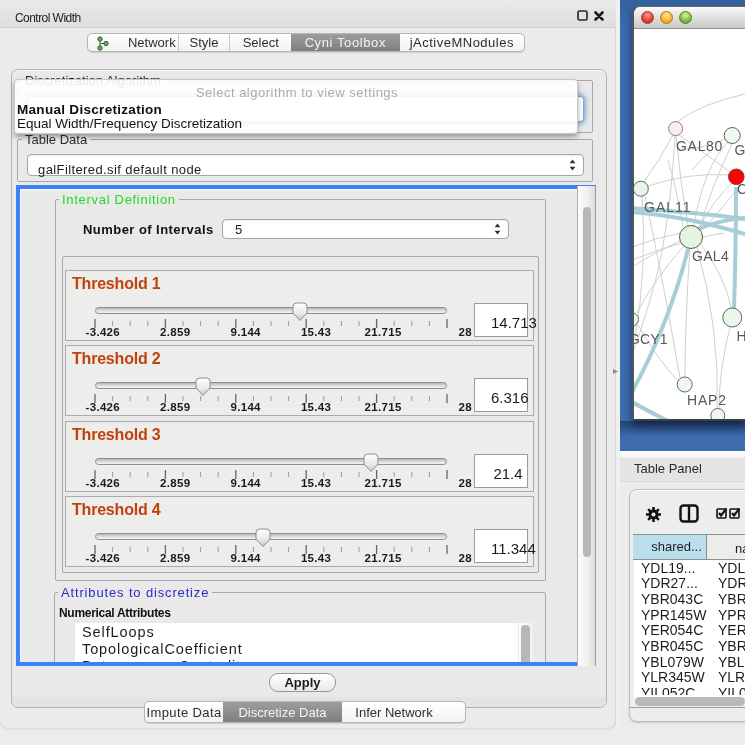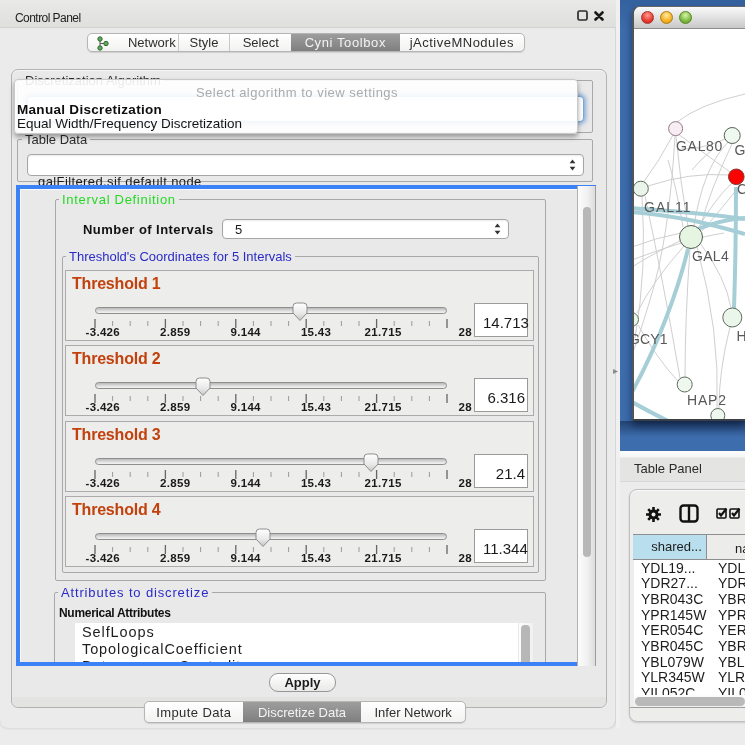--- a/index.html
+++ b/index.html
@@ -30,42 +30,42 @@
 
 #popup{position:absolute;left:14px;top:79px;width:564px;height:55px;background:rgba(255,255,255,0.9);
   border:1px solid #c9c9c9;border-radius:4px;box-shadow:0 3px 5px rgba(0,0,0,0.35)}
 
 .thp{position:absolute;left:62px;width:469px;height:71px;background:#ededec;border:1px solid #ababab}
 .tht{position:absolute;left:6px;top:4px;font-weight:bold;font-size:16px;letter-spacing:-0.2px;color:#c2410c}
 .trk{position:absolute;left:29px;top:36px;width:352px;height:7px;border:1px solid #8e8e8e;border-radius:4px;
   background:linear-gradient(#b9b9b9,#e9e9e9 75%,#f2f2f2)}
 .scl{position:absolute;top:55px;width:50px;text-align:right;font-size:11.5px;font-weight:bold;color:#1a1a1a;letter-spacing:0.3px}
 .fld{position:absolute;left:408px;top:32px;width:54px;height:34px;background:#fff;border:1px solid #9b9b9b;
-  font-size:15px;color:#1a1a1a;text-align:right;padding:10px 2px 0 8px}
+  font-size:15px;color:#1a1a1a;text-align:center;padding:10px 2px 0 16px}
 
 #applybtn{position:absolute;left:269px;top:673px;width:67px;height:19px;background:linear-gradient(#ffffff,#e9e9e8);
   border:1px solid #979797;border-radius:9px;font-size:13px;font-weight:bold;color:#1c1c1c;text-align:center;line-height:17px}
 
 .vtrack{position:absolute;background:linear-gradient(90deg,#fcfcfc,#f1f1f1 55%,#dcdcdc);border-left:1px solid #b0b0b0}
 .vthumb{position:absolute;background:#b7b7b7;border-radius:4px}
 
 #bluebg{position:absolute;left:620px;top:0;width:125px;height:451px;background:linear-gradient(#34619e,#3d6dad 30px,#3d6dad)}
 #netwin{position:absolute;left:632px;top:6px;width:113px;height:415px;border-left:2px solid #50555c;border-top:1px solid #666;
   border-bottom:2px solid #3a4046;border-top-left-radius:8px;background:#fff;overflow:hidden;box-shadow:0 5px 9px rgba(5,15,40,0.55)}
 #nettitle{position:absolute;left:0;top:0;width:113px;height:22px;background:linear-gradient(#fafafa,#c8c8c8);border-bottom:1px solid #8f8f8f}
 .tl{position:absolute;top:4px;width:13px;height:13px;border-radius:50%}
 #tablabel{position:absolute;left:620px;top:451px;width:125px;height:31px;background:linear-gradient(#fcfcfc 0,#f6f6f6 6px,#e4e4e3 7px,#e4e4e3);border-bottom:1px solid #d8d8d8}
 #tablabel span{position:absolute;left:14px;top:10px;font-size:13px;color:#2a2a2a}
 #tabwin{position:absolute;left:629px;top:489px;width:130px;height:233px;background:#ededec;border:1px solid #c0c0c0;
   border-radius:8px;box-shadow:inset 0 1px 0 #fafafa, 0 1px 2px rgba(0,0,0,0.15)}
 </style></head>
 <body>
 <div id="cpwin">
 <div id="cptitle">
-      <span>Control Panel</span>
+      <span>Control Width</span>
     </div>
 <svg class="abs" style="left:577px;top:10px" width="11" height="11" viewBox="0 0 11 11">
       <rect x="1" y="1" width="9" height="9" rx="1.5" fill="none" stroke="#2c2c2c" stroke-width="1.7"></rect>
     </svg>
 <svg class="abs" style="left:594px;top:11px" width="10" height="10" viewBox="0 0 10 10">
       <path d="M1.5,1.5 L8.5,8.5 M8.5,1.5 L1.5,8.5" stroke="#1a1a1a" stroke-width="2.6" stroke-linecap="round"></path>
     </svg>
 <div class="tabbar" style="left:87px;top:33px;width:438px;height:19px">
 <div class="tb" style="width:90px;position:relative"><svg style="position:absolute;left:9px;top:2px" width="12" height="15" viewBox="0 0 12 15">
           <path d="M3,3 V12 M3,7.5 H9" stroke="#555" stroke-width="1"></path>
@@ -81,39 +81,38 @@
 <div class="tb" style="width:125px;letter-spacing:0.5px">jActiveMNodules</div>
 </div>
 <div id="mainpanel"></div>
 <div id="botband"></div>
 <div class="grp" style="left:17px;top:80px;width:576px;height:53px"></div>
 <div class="grplab" style="left:22px;top:73px;color:#2c2c2c">Discretization Algorithm</div>
 <div class="combo" style="left:27px;top:96px;width:557px;height:26px;border-color:#7aa8d6;box-shadow:0 0 4px 2px rgba(100,150,210,0.75)"></div>
 <div class="grp" style="left:17px;top:139px;width:576px;height:43px"></div>
 <div class="grplab" style="left:22px;top:132px;color:#2c2c2c">Table Data</div>
 <div class="combo" style="left:27px;top:154px;width:557px;height:22px">
-      <span style="position:absolute;left:10px;top:19px;letter-spacing:0.4px">galFiltered.sif default node</span>
+      <span style="position:absolute;left:10px;top:7px;letter-spacing:0.4px">galFiltered.sif default node</span>
       <svg class="arrows" width="7" height="12" viewBox="0 0 7 12">
         <path d="M3.5,0.5 L6.4,4.2 H0.6 Z" fill="#333"></path>
         <path d="M3.5,11.5 L6.4,7.8 H0.6 Z" fill="#333"></path>
       </svg>
     </div>
 <div class="abs" style="left:16px;top:185px;width:580px;height:481px;border:4px solid #3b82f6;box-shadow:inset 1px 1px 0 #fafafa;overflow:hidden">
 <div class="grp" style="left:35px;top:10px;width:491px;height:382px"></div>
 <div class="grplab" style="left:39px;top:3px;color:#26d926;background:#e9e9e9;letter-spacing:0.7px">Interval Definition</div>
 <div class="abs" style="left:63px;top:33px;font-size:13px;font-weight:bold;letter-spacing:0.45px;color:#111">Number of Intervals</div>
 <div class="combo" style="left:202px;top:30px;width:287px;height:20px">
         <span style="position:absolute;left:12px;top:2px">5</span>
         <svg class="arrows" width="7" height="12" viewBox="0 0 7 12">
           <path d="M3.5,0.5 L6.4,4.2 H0.6 Z" fill="#333"></path>
           <path d="M3.5,11.5 L6.4,7.8 H0.6 Z" fill="#333"></path>
         </svg>
       </div>
 <div class="grp" style="left:42px;top:67px;width:477px;height:317px"></div>
-<div class="grplab" style="left:46px;top:60px;color:#2a2ac8;background:#e9e9e9">Threshold's Coordinates for 5 Intervals</div>
 <div class="thp" style="left:45px;top:81px">
         <div class="tht">Threshold 1</div>
         <div class="trk"></div>
         <div style="position:absolute;left:27px;top:46px;width:360px;height:13px"><svg class="tks" width="360" height="13" viewBox="0 0 360 13">
             <path d="M2.0,1V10 M72.4,1V10 M142.8,1V10 M213.2,1V10 M283.6,1V10 M354.0,1V10" stroke="#666" stroke-width="1.3" fill="none"></path>
             <path d="M19.6,3V8 M37.2,3V8 M54.8,3V8 M90.0,3V8 M107.6,3V8 M125.2,3V8 M160.4,3V8 M178.0,3V8 M195.6,3V8 M230.8,3V8 M248.4,3V8 M266.0,3V8 M301.2,3V8 M318.8,3V8 M336.4,3V8" stroke="#9a9a9a" stroke-width="1" fill="none"></path>
           </svg></div>
         <div class="scl" style="left:4.0px">-3.426</div>
         <div class="scl" style="left:74.4px">2.859</div>
         <div class="scl" style="left:144.8px">9.144</div>
@@ -214,21 +213,21 @@
 <div class="abs" style="left:62px;top:435px;font-size:14.5px;letter-spacing:0.9px;color:#1d1d1d">SelfLoops</div>
 <div class="abs" style="left:62px;top:452px;font-size:14.5px;letter-spacing:0.9px;color:#1d1d1d">TopologicalCoefficient</div>
 <div class="abs" style="left:62px;top:469px;font-size:14.5px;letter-spacing:0.9px;color:#1d1d1d">BetweennessCentrality</div>
 <div class="abs" style="left:499px;top:434px;width:14px;height:60px;background:linear-gradient(90deg,#fdfdfd,#f0f0f0)"></div>
 <div class="vthumb" style="left:500.5px;top:436px;width:9px;height:58px"></div>
 </div>
 <div class="vtrack" style="left:577px;top:186px;width:19px;height:480px;border-right:1px solid #9c9c9c"></div>
 <div class="vthumb" style="left:583px;top:207px;width:8px;height:350px"></div>
 <div id="applybtn">Apply</div>
 <div class="tabbar" style="left:144px;top:701px;width:322px;height:22px">
-<div class="tb" style="width:98px;line-height:21px;letter-spacing:0.4px">Impute Data</div>
+<div class="tb" style="width:78px;line-height:21px;letter-spacing:0.4px">Impute Data</div>
 <div class="tb sel" style="width:119px;line-height:21px">Discretize Data</div>
 <div class="tb" style="width:104px;line-height:21px">Infer Network</div>
 </div>
 </div>
 <div class="abs" style="left:616px;top:0;width:4px;height:728px;background:#f0f0f0"></div>
 <div class="abs" style="left:613px;top:365px;font-size:10px;color:#8a8a8a">▸</div>
 <div id="bluebg"></div>
 <div class="abs" style="left:620px;top:421px;width:125px;height:16px;background:linear-gradient(rgba(10,25,55,0.5),rgba(10,25,55,0))"></div>
 <div id="netwin">
 <div id="nettitle"></div>

